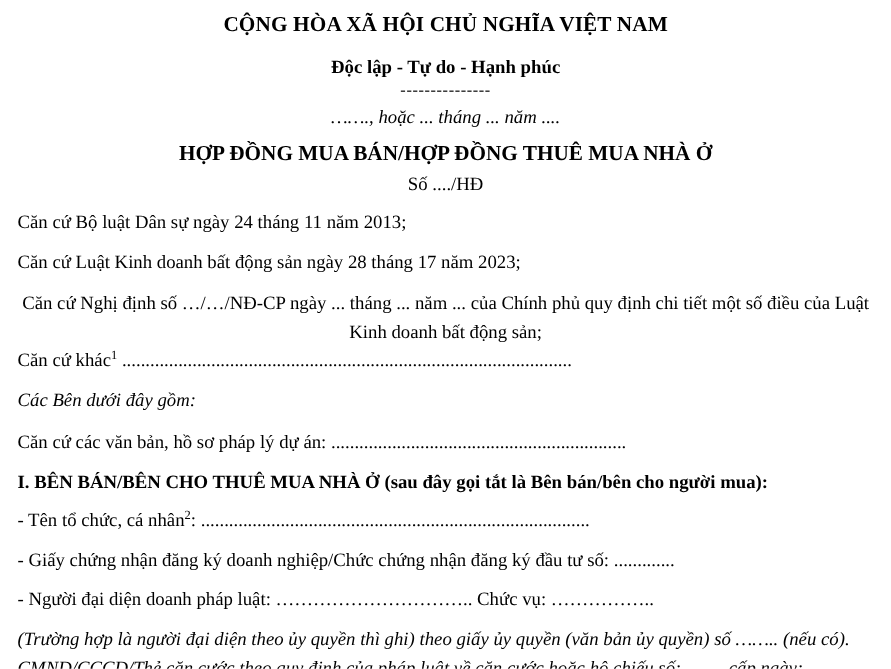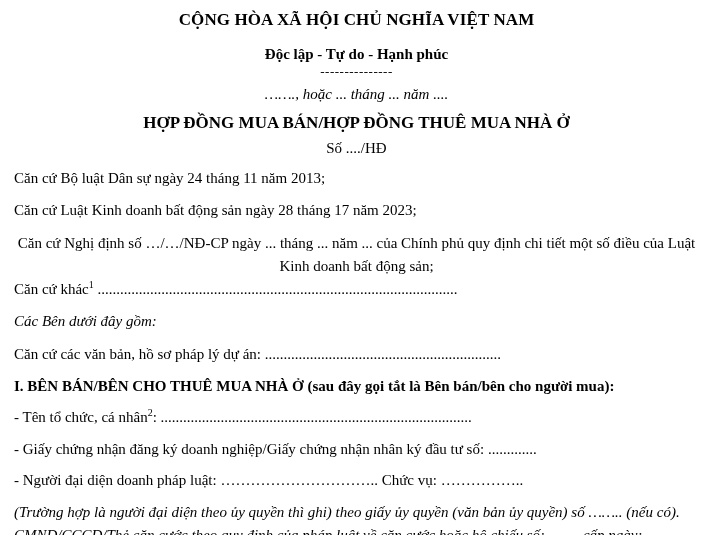--- a/index.html
+++ b/index.html
@@ -113,19 +113,19 @@
   <div class="para">
     <span>Căn cứ các văn bản, hồ sơ pháp lý dự án:</span><span class="dots"> ...............................................................</span>
   </div>
 
   <div class="heading-section">I. BÊN BÁN/BÊN CHO THUÊ MUA NHÀ Ở (sau đây gọi tắt là Bên bán/bên cho người mua):</div>
 
   <div class="item">
     <span>- Tên tổ chức, cá nhân</span><sup>2</sup><span class="dots">: ...................................................................................</span>
   </div>
 
-  <div class="item">- Giấy chứng nhận đăng ký doanh nghiệp/Giấy chứng nhận nhân ký đầu tư số: .............</div>
+  <div class="item">- Giấy chứng nhận đăng ký doanh nghiệp/Chức chứng nhận đăng ký đầu tư số: .............</div>
 
   <div class="item">- Người đại diện doanh pháp luật: ………………………….. Chức vụ: ……………..</div>
 
   <div class="note">(Trường hợp là người đại diện theo ủy quyền thì ghi) theo giấy ủy quyền (văn bản ủy quyền) số …….. (nếu có). CMND/CCCD/Thẻ căn cước theo quy định của pháp luật về căn cước hoặc hộ chiếu số: ……. cấp ngày: ……/..…/…., tại …….)</div>
 
 </div>
 
 </body></html>

